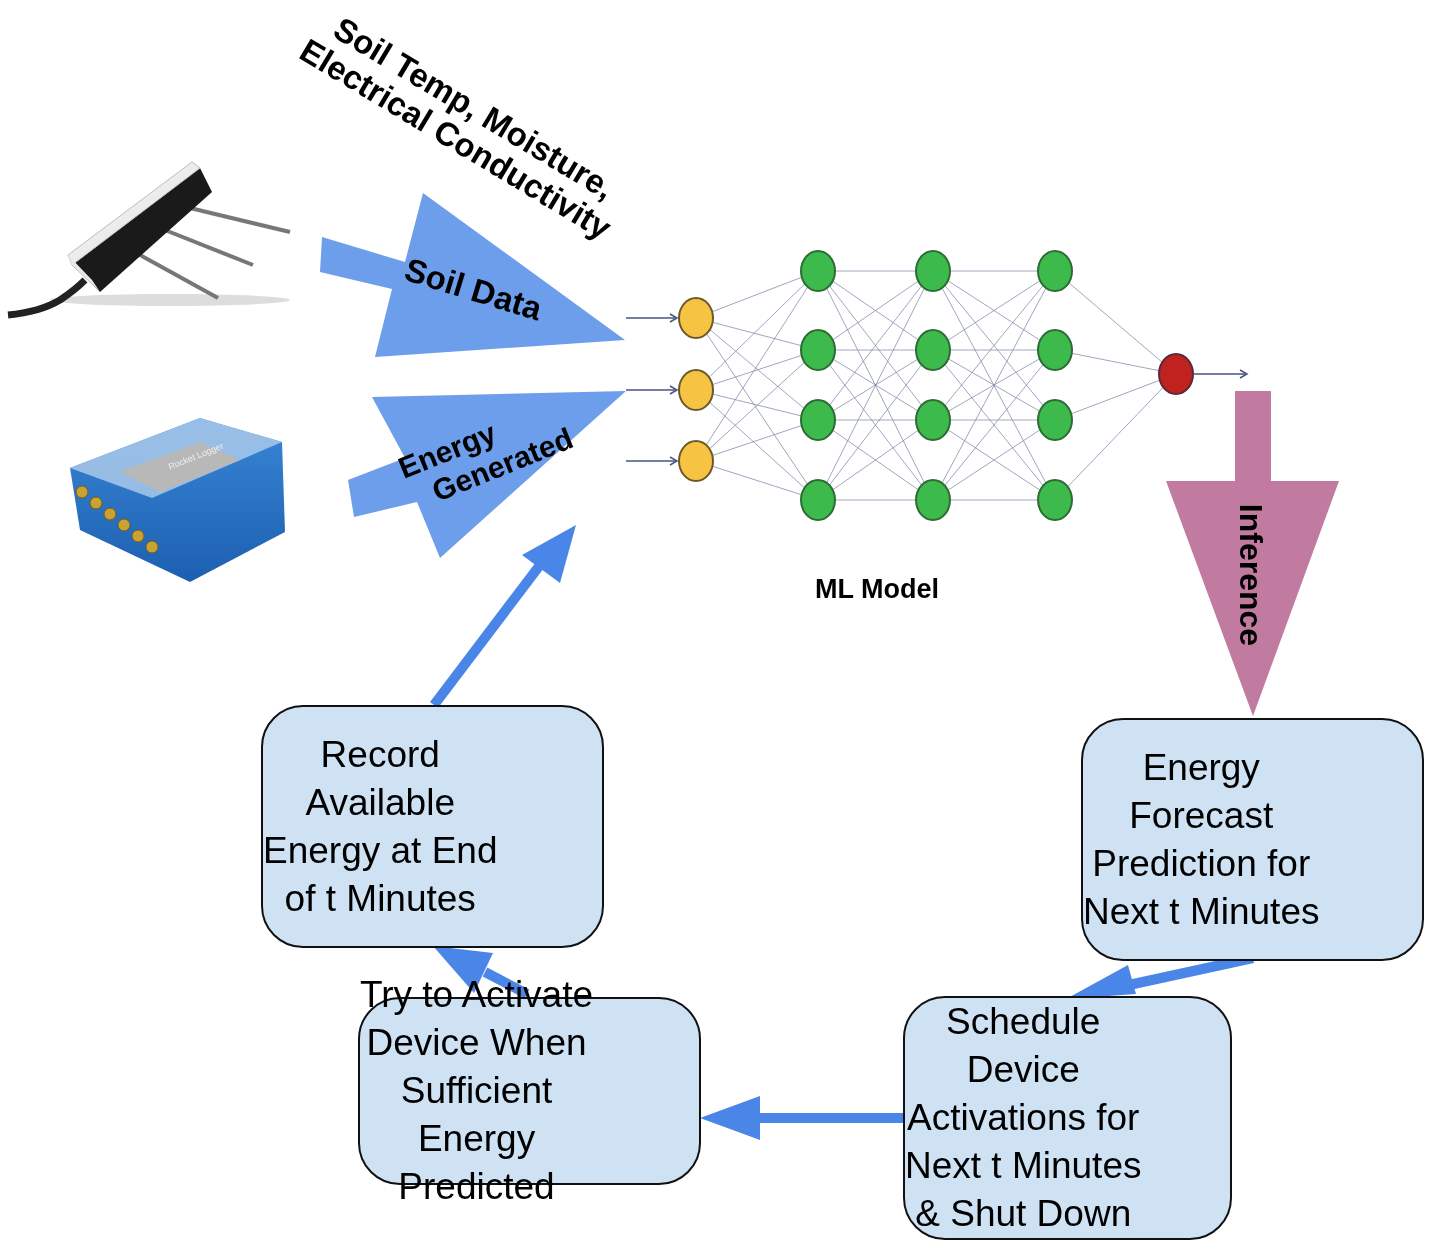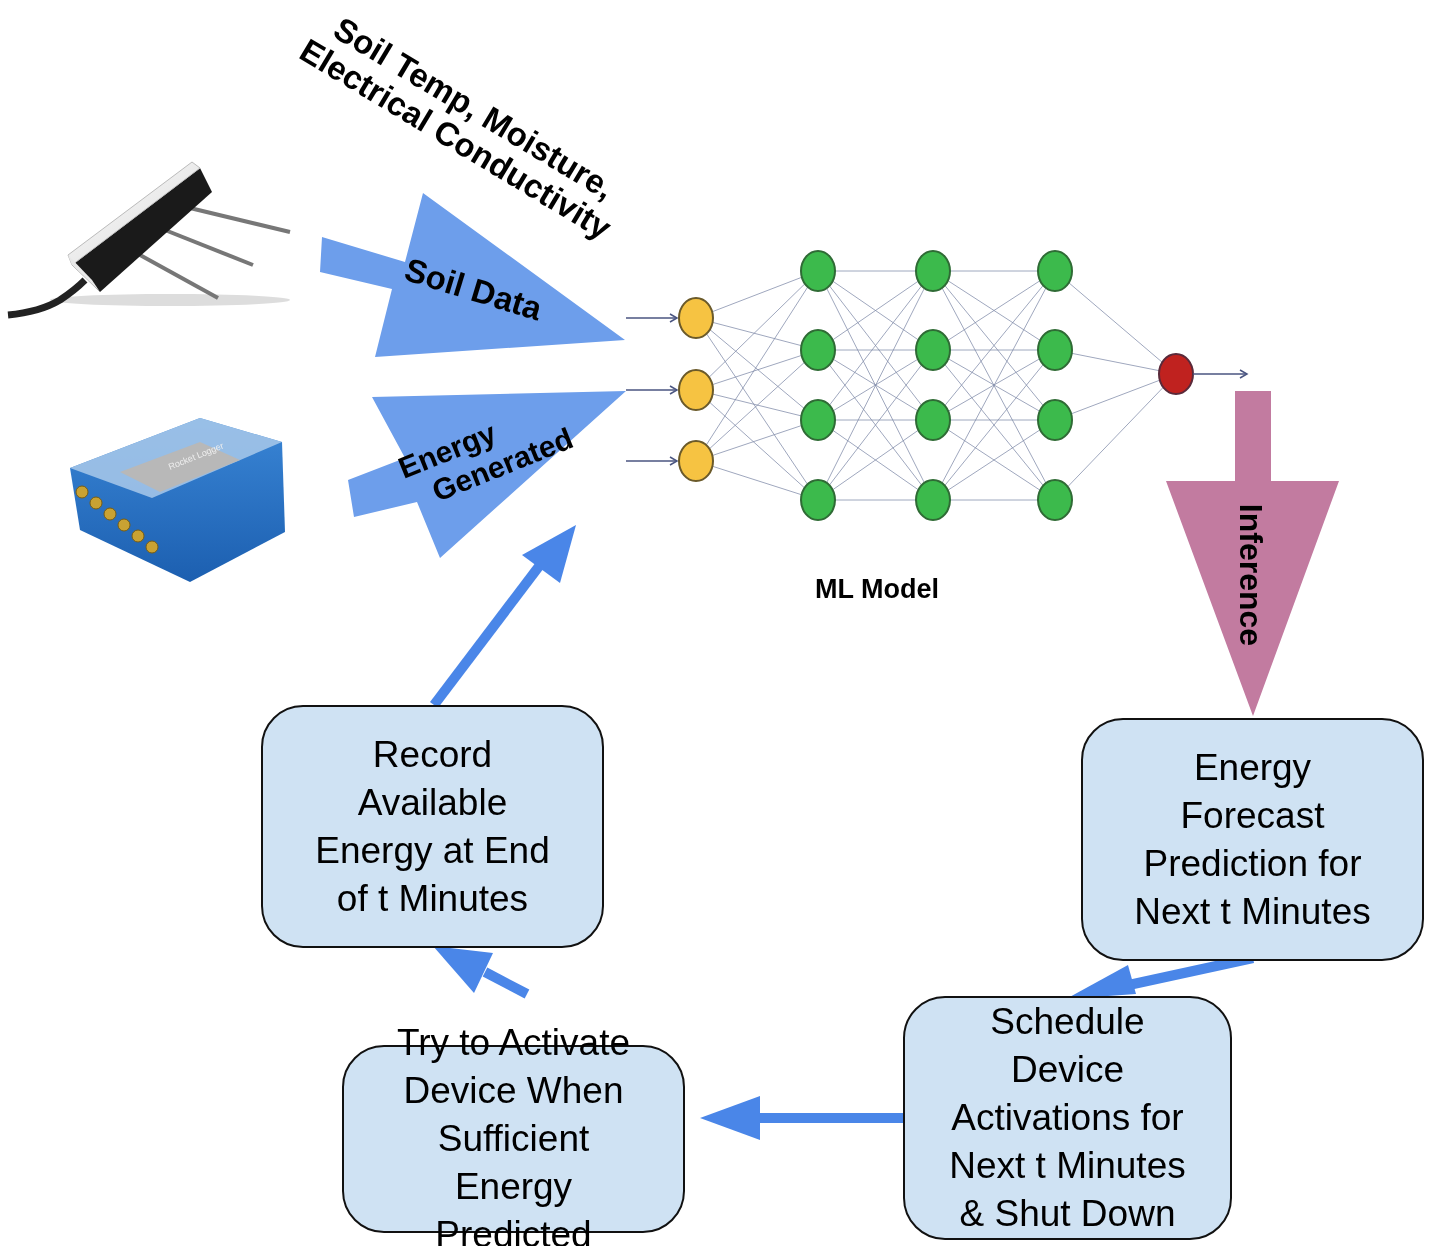--- a/index.html
+++ b/index.html
@@ -1,20 +1,20 @@
 <!DOCTYPE html>
 <html><head>
   <meta charset="utf-8">
   <style>
     html, body { margin: 0; padding: 0; background: #ffffff; }
     body { width: 1431px; height: 1246px; position: relative; overflow: hidden; font-family: "Liberation Sans", sans-serif; }
     #canvas { position: absolute; left: 0; top: 0; }
     .lbl-bold { font-family: "Liberation Sans", sans-serif; font-weight: bold; fill: #000; }
     .box { position: absolute; background: #cfe2f3; border: 2.5px solid #111; border-radius: 42px; box-sizing: border-box;
-           display: flex; align-items: center; justify-content: center; text-align: center; }
+           display: flex; align-items: center; justify-content: flex-start; text-align: center; }
     .box-text { font-family: "Liberation Sans", sans-serif; font-size: 37px; line-height: 48px; color: #000; white-space: pre-line; }
   </style>
 </head>
 <body>
 
 <svg id="canvas" width="1431" height="1246" viewBox="0 0 1431 1246">
   <defs>
     <marker id="nn-arrow" markerWidth="10" markerHeight="10" refX="8" refY="5" orient="auto" markerUnits="userSpaceOnUse">
       <path d="M1,1 L8,5 L1,9" fill="none" stroke="#4a5580" stroke-width="1.5"></path>
     </marker>
@@ -170,21 +170,21 @@
 Prediction for
 Next t Minutes</div>
 </div>
 <div class="box" style="left:903px; top:996px; width:329px; height:244px;">
   <div class="box-text">Schedule
 Device
 Activations for
 Next t Minutes
 &amp; Shut Down</div>
 </div>
-<div class="box" style="left:342px; top:997px; width:343px; height:188px;margin-top:48px;">
+<div class="box" style="left:358px; top:997px; width:343px; height:188px;">
   <div class="box-text">Try to Activate
 Device When
 Sufficient
 Energy
 Predicted</div>
 </div>
 <div class="box" style="left:261px; top:705px; width:343px; height:243px;">
   <div class="box-text">Record
 Available
 Energy at End

